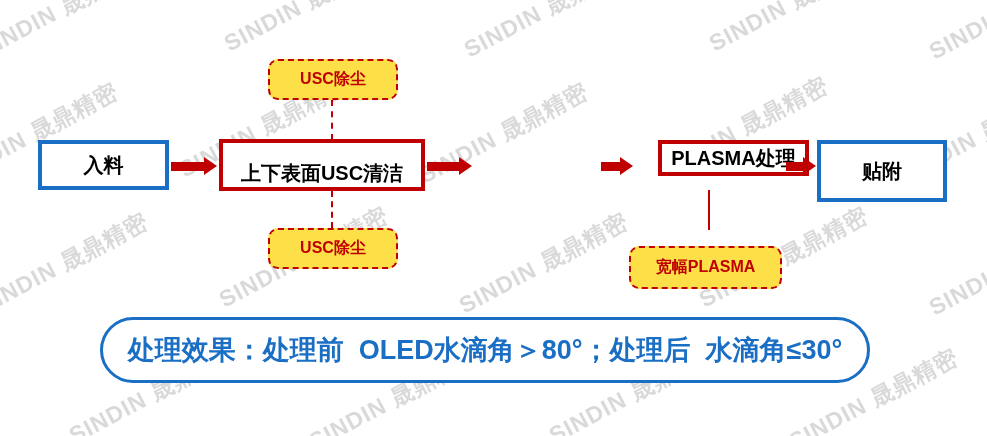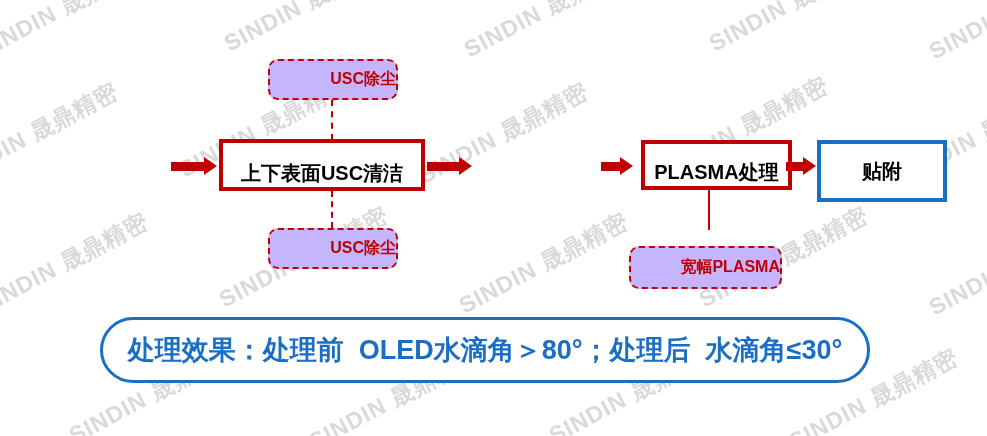--- a/index.html
+++ b/index.html
@@ -26,23 +26,23 @@
   
   .arrow{position:absolute;display:flex;align-items:center;height:18px;}
   .arrow .body{flex:1;height:9px;background:#C00000;}
   .arrow .head{
     width:0;height:0;
     border-top:9px solid transparent;border-bottom:9px solid transparent;
     border-left:13px solid #C00000;
   }
   
   .callout{
-    position:absolute;box-sizing:border-box;background:#c4b5fd;
+    position:absolute;box-sizing:border-box;background:#fde047;
     border:2px dashed #C00000;border-radius:10px;
-    display:flex;align-items:center;justify-content:flex-end;
+    display:flex;align-items:center;justify-content:center;
   }
   .callout .label{color:#C00000;font-weight:700;font-size:16px;white-space:nowrap;}
   
   .connector{position:absolute;width:0;}
   .connector.dashed{border-left:2px dashed #C00000;}
   .connector.solid{border-left:2px solid #C00000;}
   
   .result{
     position:absolute;left:100px;top:317px;width:770px;height:66px;
     box-sizing:border-box;background:#ffffff;
@@ -78,20 +78,23 @@
     <span class="wm" style="left:780px;top:384px">SINDIN 晟鼎精密</span>
   </div>
 
   <div class="diagram">
 
     <div class="callout" style="left:268px;top:59px;width:130px;height:41px">
       <span class="label">USC除尘</span>
     </div>
     <div class="connector dashed" style="left:331px;top:100px;height:40px"></div>
 
+    <div class="node blue" style="left:38px;top:140px;width:131px;height:50px">
+      <span class="label">入料</span>
+    </div>
 
     <div class="arrow" style="left:171px;top:157px;width:46px">
       <div class="body"></div>
       <div class="head"></div>
     </div>
 
     <div class="node red" style="left:219px;top:139px;width:206px;height:52px">
       <span class="label">上下表面USC清洁</span>
     </div>
 
@@ -99,21 +102,21 @@
       <div class="body"></div>
       <div class="head"></div>
     </div>
 
 
     <div class="arrow" style="left:601px;top:157px;width:32px">
       <div class="body"></div>
       <div class="head"></div>
     </div>
 
-    <div class="node red" style="left:641px;top:140px;width:151px;height:50px">
+    <div class="node red" style="left:658px;top:140px;width:151px;height:36px">
       <span class="label">PLASMA处理</span>
     </div>
 
     <div class="arrow" style="left:786px;top:157px;width:30px">
       <div class="body"></div>
       <div class="head"></div>
     </div>
 
     <div class="node blue" style="left:817px;top:140px;width:130px;height:62px">
       <span class="label">贴附</span>

